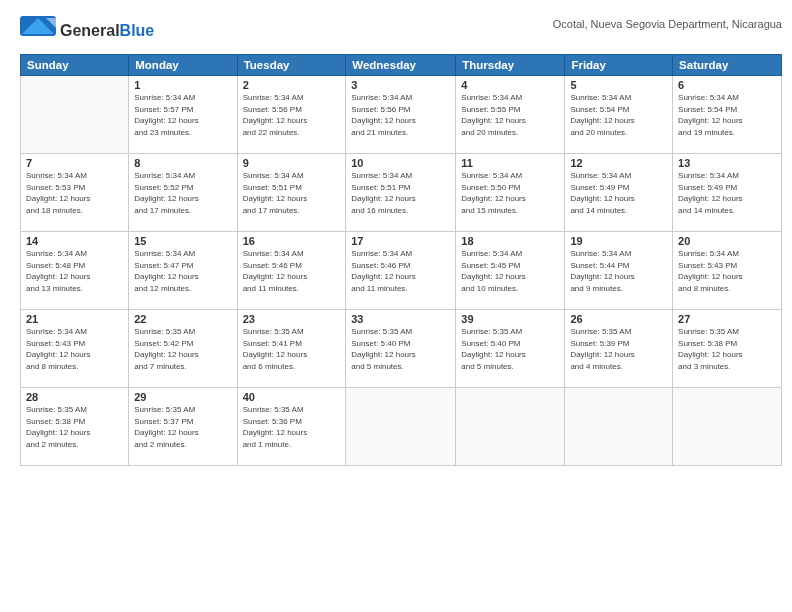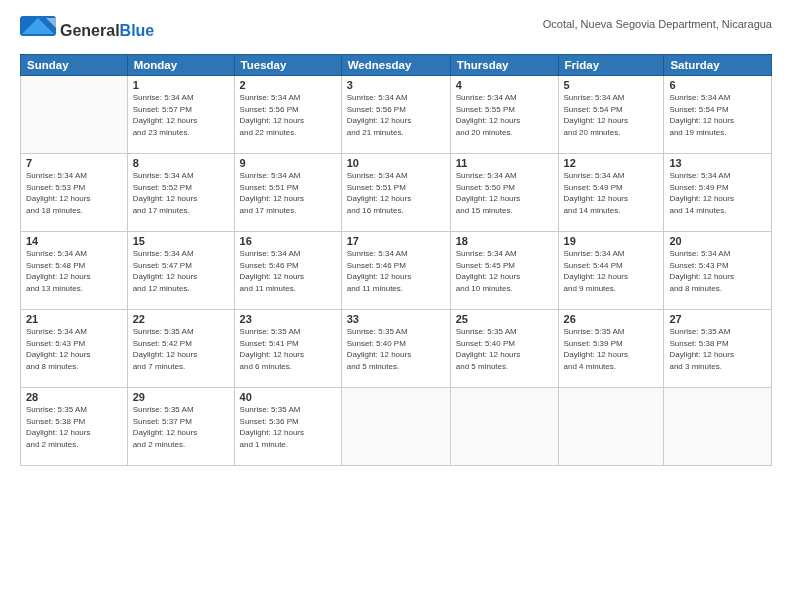--- a/index.html
+++ b/index.html
@@ -6,21 +6,21 @@
     body {
       font-family: Arial, sans-serif;
       background: #fff;
       width: 792px;
       height: 612px;
       overflow: hidden;
     }
     .page {
       width: 792px;
       height: 612px;
-      padding: 16px 20px 10px 20px;
+      padding: 16px 10px 10px 20px;
       background: #fff;
     }
     .header {
       display: flex;
       align-items: flex-start;
       justify-content: space-between;
       margin-bottom: 4px;
     }
     .logo {
       display: flex;
@@ -295,21 +295,21 @@
 and 6 minutes.</div>
           </td>
           <td>
             <span class="day-num">33</span>
             <div class="day-info" style="white-space: pre-line;">Sunrise: 5:35 AM
 Sunset: 5:40 PM
 Daylight: 12 hours
 and 5 minutes.</div>
           </td>
           <td>
-            <span class="day-num">25</span>
+            <span class="day-num">39</span>
             <div class="day-info" style="white-space: pre-line;">Sunrise: 5:35 AM
 Sunset: 5:40 PM
 Daylight: 12 hours
 and 5 minutes.</div>
           </td>
           <td>
             <span class="day-num">26</span>
             <div class="day-info" style="white-space: pre-line;">Sunrise: 5:35 AM
 Sunset: 5:39 PM
 Daylight: 12 hours

